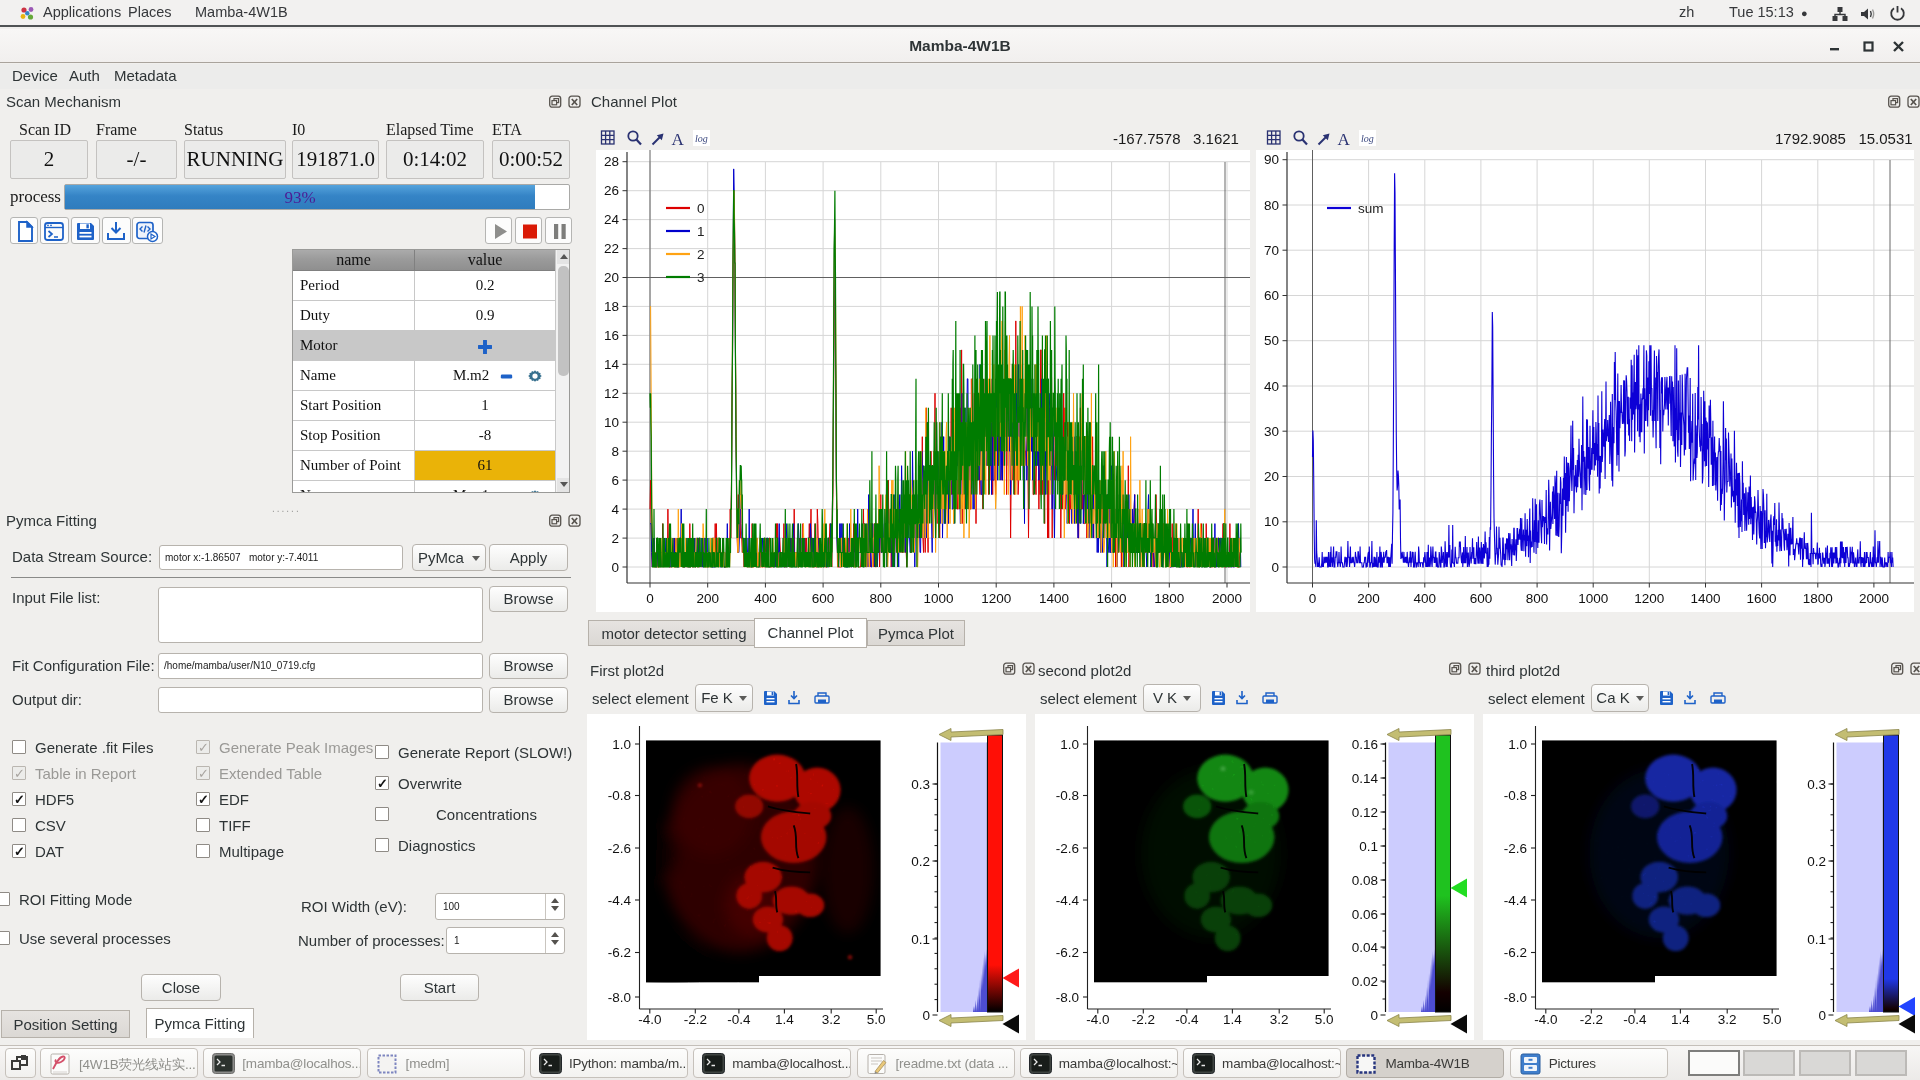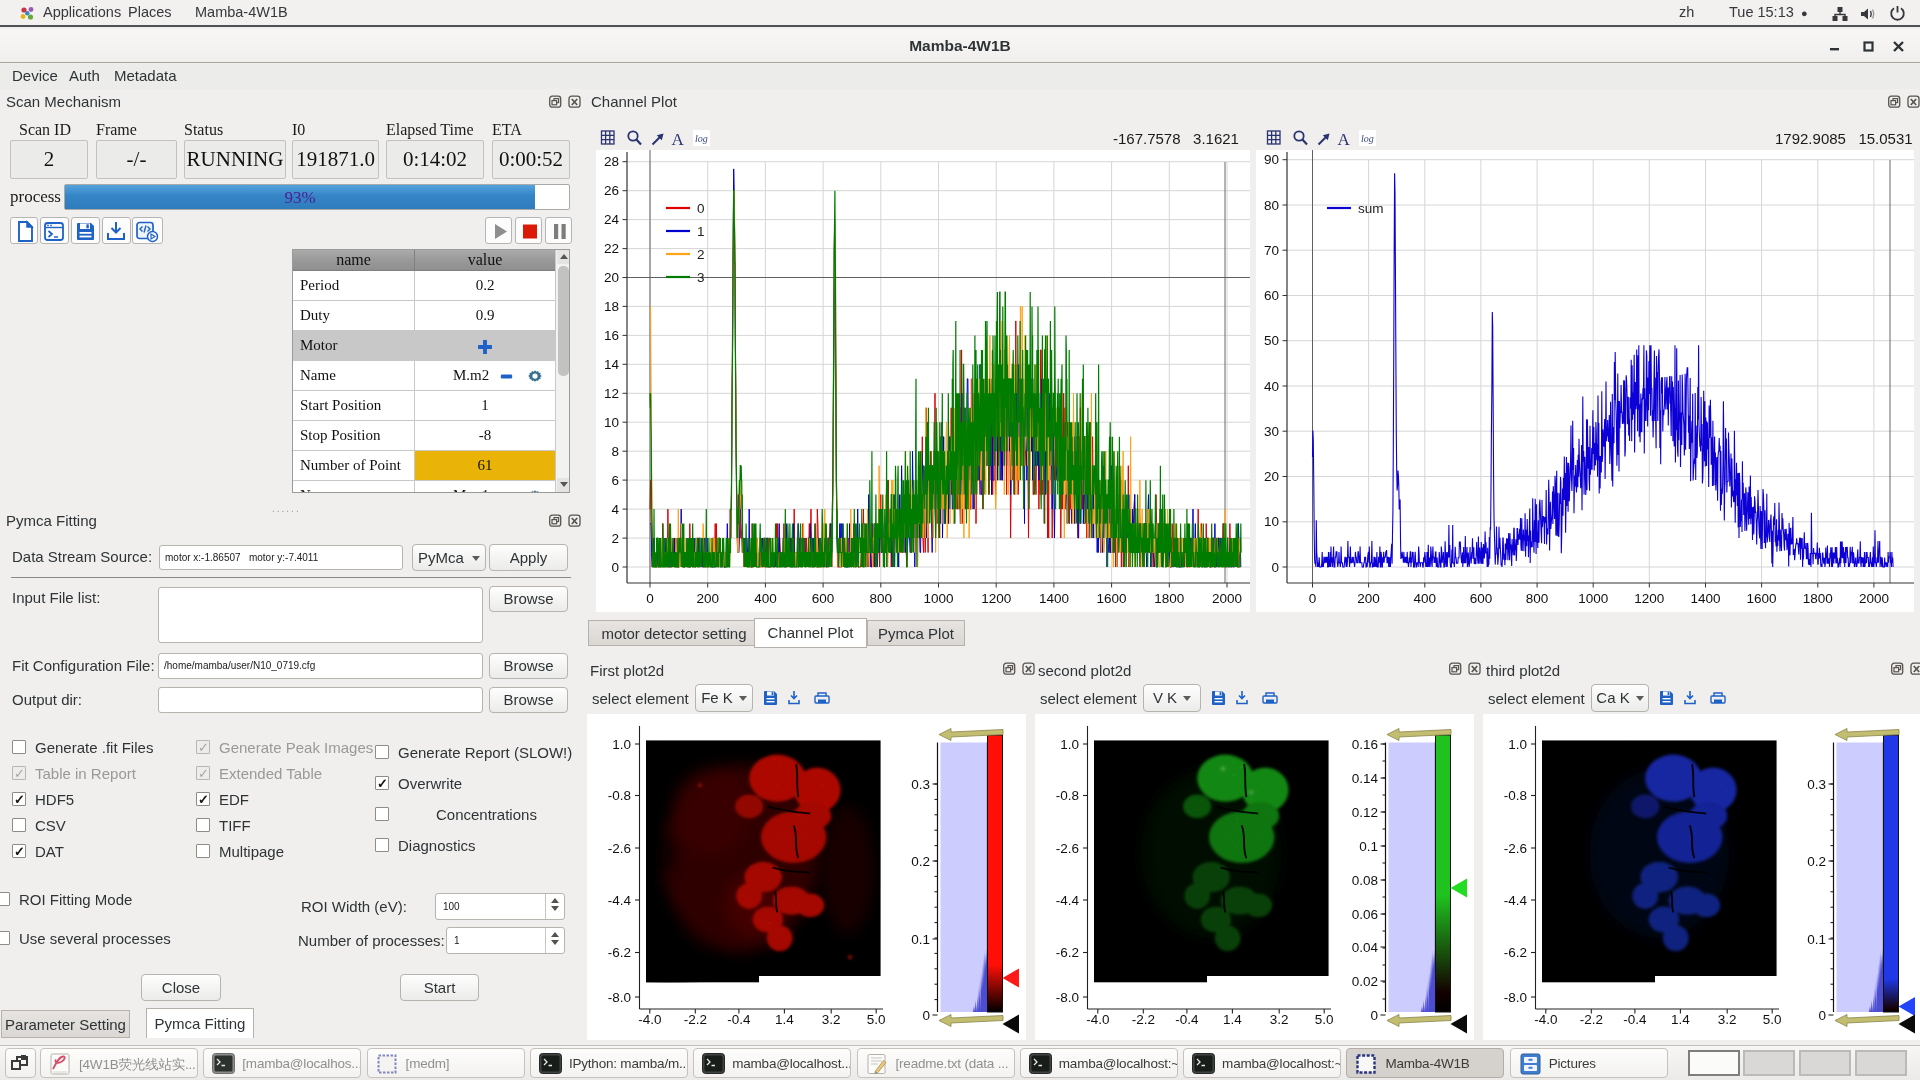--- a/index.html
+++ b/index.html
@@ -269,21 +269,21 @@
 </div></div>
 <span class="cblabel" style="left:298px; top:843px;">Number of processes:</span>
 <div class="ginput abs" style="left:446px; top:838px; width:119px; height:27px; line-height:25px; padding-left:7px;">1
 <div style="position:absolute; right:0; top:0; width:19px; height:25px; border-left:1px solid #c9c5bf;">
 <div style="width:0;height:0;border-left:4px solid transparent;border-right:4px solid transparent;border-bottom:5px solid #55524e;margin:4px auto 3px;"></div>
 <div style="width:0;height:0;border-left:4px solid transparent;border-right:4px solid transparent;border-top:5px solid #55524e;margin:0 auto;"></div>
 </div></div>
 <div class="gtkbtn abs" style="left:141px; top:885px; width:80px; height:27px; line-height:25px;">Close</div>
 <div class="gtkbtn abs" style="left:380px; top:885px; width:79px; height:27px; line-height:25px;margin-left:20px;">Start</div>
 
-  <div class="tab" style="left:1px; top:921px; width:129px; height:28px; line-height:27px;">Parameter Setting</div>
+  <div class="tab" style="left:1px; top:921px; width:129px; height:28px; line-height:27px;">Position Setting</div>
   <div class="tab active" style="left:146px; top:919px; width:108px; height:30px; line-height:29px; border-bottom:none;">Pymca Fitting</div>
 </div>
 
 <div id="rightpanel" class="abs" style="left:580px; top:89px; width:1340px; height:957px;">
   <span class="docktitle abs" style="left:11px; top:4px;">Channel Plot</span>
   <svg class="abs" style="left:1308px; top:6px;" width="32" height="13" viewBox="0 0 32 13">
 <g stroke="#57534e" fill="none">
 <rect x="0.7" y="1.2" width="11" height="11" rx="2.5" stroke-width="1.3"></rect>
 <rect x="5" y="3.6" width="4.6" height="4" stroke-width="1.2"></rect>
 <rect x="3" y="5.6" width="4.6" height="4.2" fill="#f0efed" stroke-width="1.2"></rect>

